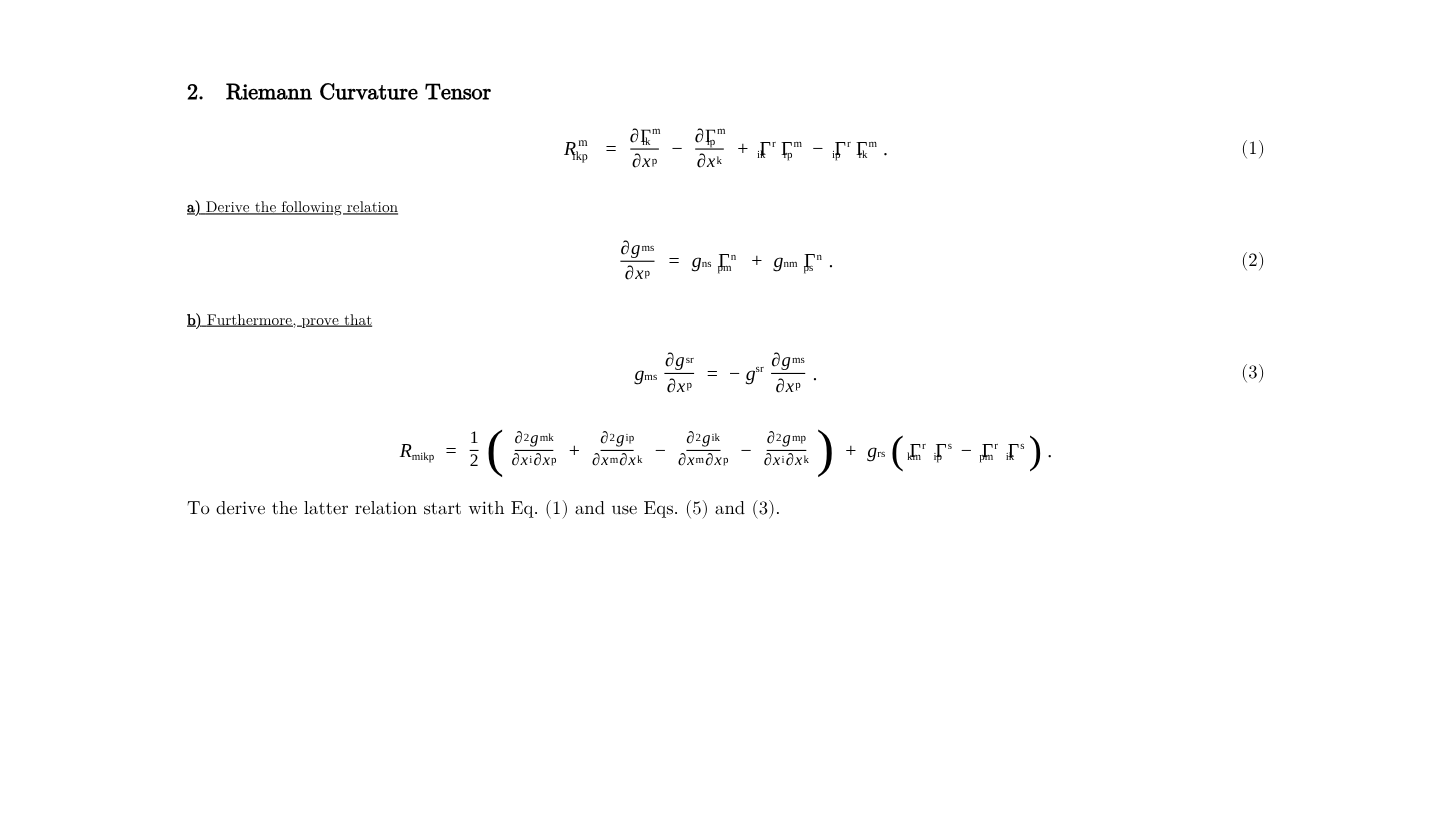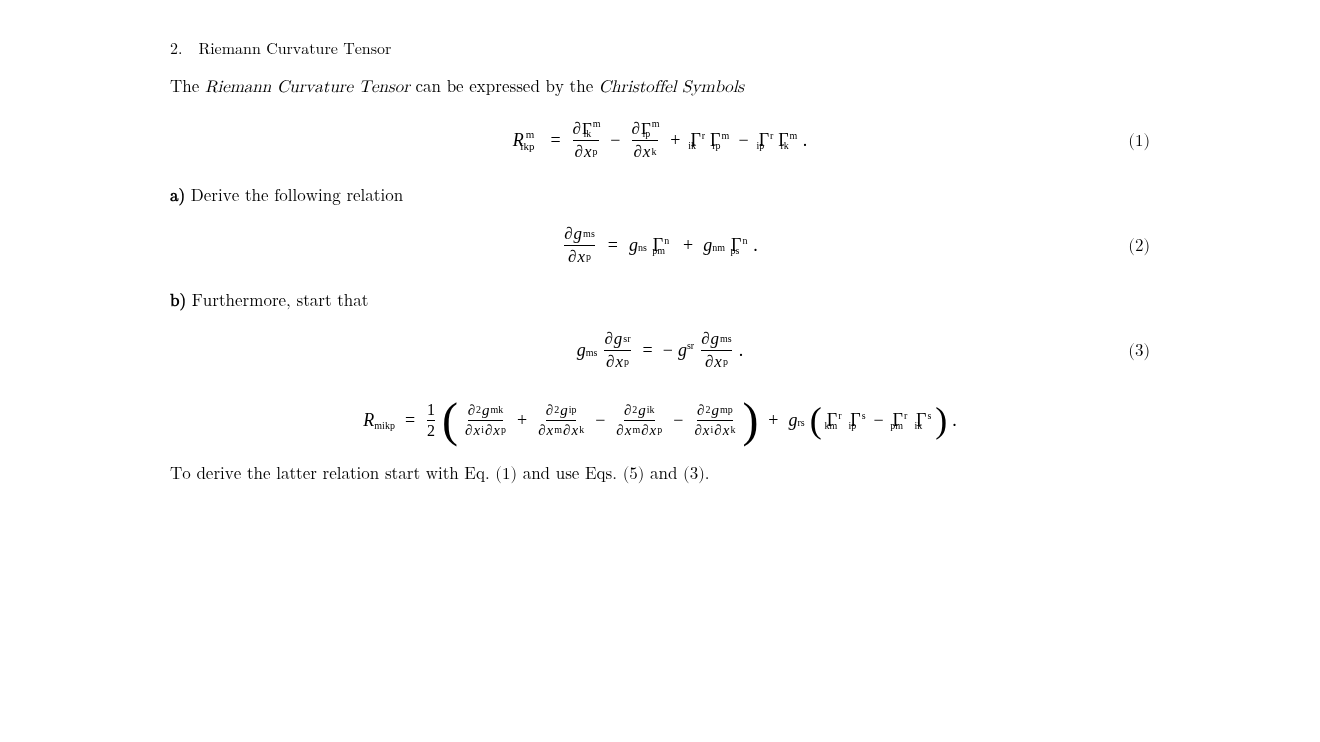--- a/index.html
+++ b/index.html
@@ -19,23 +19,24 @@
       align-items: flex-start;
       justify-content: center;
     }
 
     .page-container {
       width: 1100px;
       padding: 40px 60px 40px 60px;
     }
 
     .section-title {
-      font-size: 16px;
-      font-weight: normal;
+      font-size: 20px;
+      font-weight: bold;
       margin-bottom: 18px;
+      margin-top: 32px;
     }
 
     .intro-text {
       font-size: 17px;
       margin-bottom: 22px;
       font-style: normal;
     }
 
     .equation-block {
       display: flex;
@@ -46,24 +47,25 @@
     }
 
     .eq-number {
       position: absolute;
       right: 0;
       font-style: normal;
       font-size: 17px;
     }
 
     .part-label {
-      font-size: 17px;
+      font-size: 14px;
       font-weight: bold;
       margin-bottom: 10px;
       margin-top: 8px;
+      text-decoration: underline;
     }
 
     .part-label span {
       font-weight: bold;
     }
 
     .part-label .part-text {
       font-weight: normal;
     }
 
@@ -142,23 +144,20 @@
 <body>
 
 <div class="page-container">
 
   <div class="section-title">
     <span>2.</span>
     &nbsp;
     <span>Riemann Curvature Tensor</span>
   </div>
 
-  <p class="intro-text">
-    The <em>Riemann Curvature Tensor</em> can be expressed by the <em>Christoffel Symbols</em>
-  </p>
 
   <div class="equation-block">
     <div class="eq-row">
       <div class="eq-content" style="font-family:'Times New Roman',serif; font-size:18px; display:flex; align-items:center; gap:6px;">
 
         <span style="display:inline-flex; align-items:baseline; gap:0;">
           <em>R</em>
             <sup style="font-size:11px; position:relative; top:-8px; left:2px;">m</sup>
             <sub style="font-size:11px; position:relative; bottom:-4px; left:-6px; margin-left:-6px;">ikp</sub>
         </span>
@@ -233,21 +232,21 @@
             <sub style="font-size:10px;">nm</sub>
           </span>
         <span style="display:inline-flex;align-items:baseline;gap:0;">Γ<sup style="font-size:10px;position:relative;top:-7px;left:1px;">n</sup><sub style="font-size:10px;position:relative;bottom:-3px;left:-8px;margin-left:-8px;">ps</sub></span>
         <span>.</span>
       </div>
     </div>
     <span class="eq-number">(2)</span>
   </div>
 
   <p class="part-label">
-    <span>b)</span> <span class="part-text">Furthermore, start that</span>
+    <span>b)</span> <span class="part-text">Furthermore, prove that</span>
   </p>
 
   <div class="equation-block">
     <div class="eq-row">
       <div class="eq-content" style="font-family:'Times New Roman',serif; font-size:18px; display:flex; align-items:center; gap:5px;">
         <span style="display:inline-flex;align-items:baseline;gap:0;">
             <em>g</em>
             <sub style="font-size:10px;">ms</sub>
           </span>
         <span class="frac frac-large" style="font-size:16px; margin:0 2px;">

